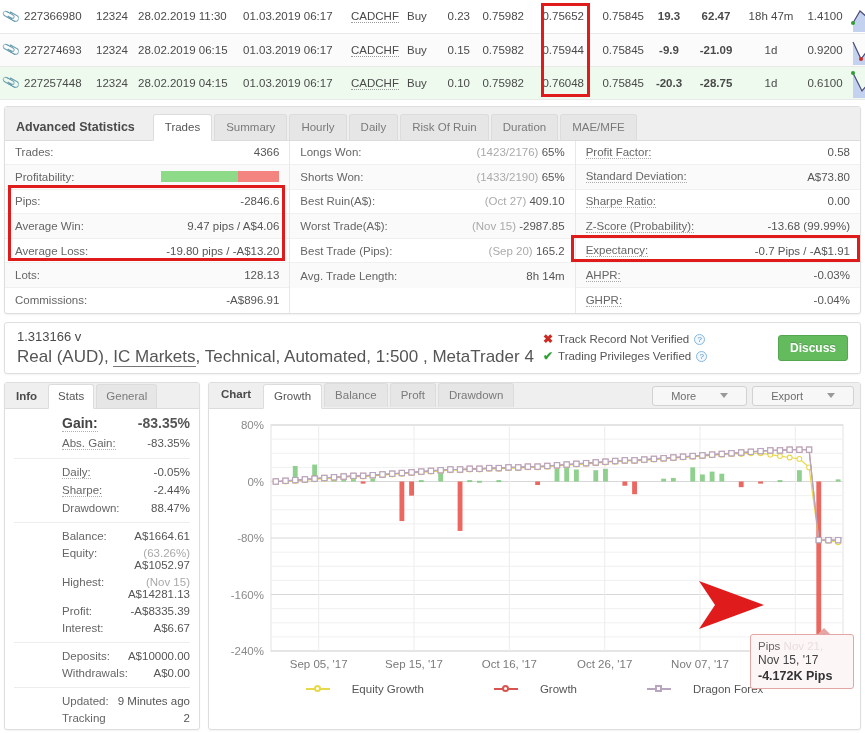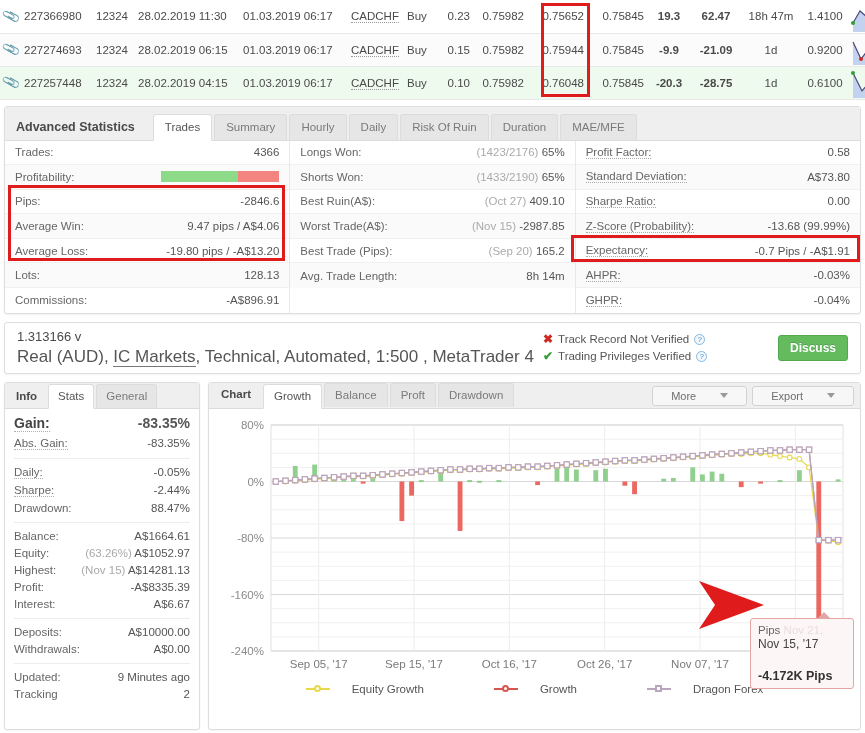--- a/index.html
+++ b/index.html
@@ -124,21 +124,21 @@
   .bottom { display:flex; margin: 8px 4px 0 4px; gap: 8px; height: 348px; }
   .info-panel {
     width: 196px; border:1px solid #dedede; border-radius:3px; background:#fff;
     box-shadow: 0 1px 2px rgba(0,0,0,.05);
   }
   .info-tabs { display:flex; align-items:flex-end; background:#efefef; height:26px;
                border-bottom:1px solid #dcdcdc; padding-left:2px;}
   .info-tabs .tab { padding: 4px 9px; font-size:11.5px; }
   .info-body { padding: 4px 9px 0 9px; }
   .irow { display:flex; justify-content:space-between; align-items:baseline; padding: 2.5px 0; font-size:11.5px; }
-  .irow .k { color:#666; }
+  .irow .k { color:#666;margin-left:48px; }
   .irow .k.dotted { border-bottom:1px dotted #b0b0b0; }
   .irow .v { color:#555; text-align:right; }
   .irow.big .k { font-size:14px; font-weight:bold; color:#444; }
   .irow.big .v { font-size:14px; font-weight:bold; }
   .irow .muted { color:#a9a9a9; }
   .isep { border-top:1px solid #ededed; margin: 5px 0; }
 
   .chart-panel {
     flex:1; border:1px solid #dedede; border-radius:3px; background:#fff;
     position:relative; box-shadow: 0 1px 2px rgba(0,0,0,.05);
@@ -164,21 +164,21 @@
   .lg-mark .dot { position:absolute; top:1.5px; left:8px; width:7px; height:7px; border-radius:50%; background:#fff; }
 
   .tooltip {
     position:absolute; right:6px; bottom:14px; width:104px;
     background:#fdf6f6; border:1px solid #e4a5a5; border-radius:3px;
     padding:5px 7px; font-size:12px; color:#3f3f3f; z-index:12;
   }
   .tooltip .t1 { color:#666; font-size:11.5px; }
   .tooltip .t1 .faint { color:#e8dede; }
   .tooltip .t2 { font-size:12px; color:#444; margin-top:1px;}
-  .tooltip .t3 { font-weight:bold; font-size:12.5px; color:#333; margin-top:18px;}
+  .tooltip .t3 { font-weight:bold; font-size:12.5px; color:#333; margin-top:2px;}
   .tt-arrow {
     position:absolute; top:-7px; right:22px; width:0;height:0;
     border-left:7px solid transparent; border-right:7px solid transparent;
     border-bottom:7px solid #e4a5a5;
   }
 </style>
 </head>
 <body>
 
 <div class="page">

